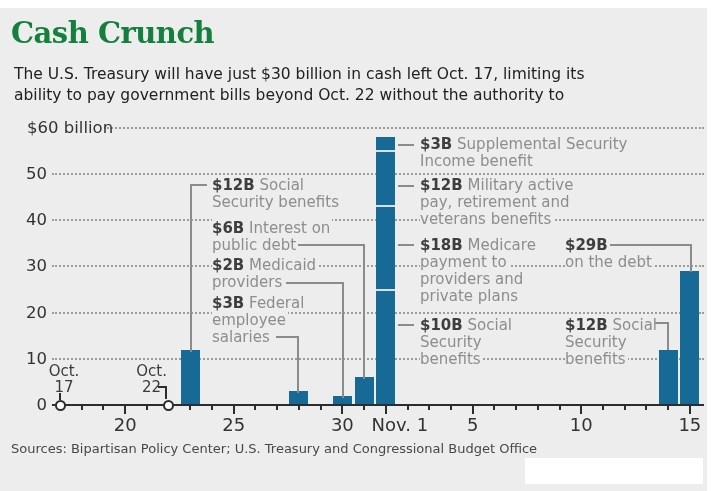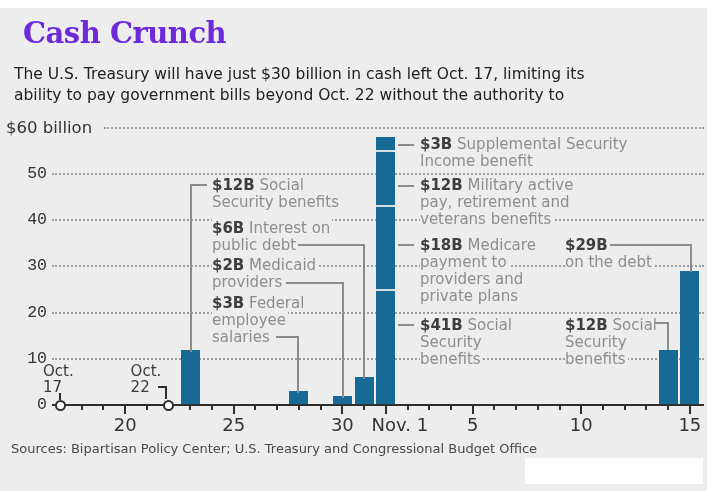--- a/index.html
+++ b/index.html
@@ -1,36 +1,36 @@
 <!DOCTYPE html>
 <html><head>
 <meta charset="utf-8">
 <style>
   html,body{margin:0;padding:0;background:#fff;}
   #stage{position:relative;width:719px;height:491px;background:#ffffff;overflow:hidden;
          font-family:"DejaVu Sans",sans-serif;}
   #panel{position:absolute;left:0;top:8px;width:707px;height:483px;background:#ededed;}
-  .title{position:absolute;left:23px;top:16px;font-family:"DejaVu Serif",serif;
-         font-weight:bold;font-size:29px;color:#6d28d9;letter-spacing:-0.5px;z-index:3;}
+  .title{position:absolute;left:11px;top:16px;font-family:"DejaVu Serif",serif;
+         font-weight:bold;font-size:29px;color:#15803d;letter-spacing:-0.5px;z-index:3;}
   .subtitle{position:absolute;left:14px;top:64px;font-size:15.5px;line-height:21px;
          color:#212121;z-index:3;}
   .sub-ln{white-space:nowrap;}
   .src{position:absolute;left:11px;top:441px;font-size:13px;color:#484848;z-index:3;white-space:nowrap;}
   .grid{position:absolute;height:0;border-top:2px dotted #9c9c9c;z-index:1;}
   .ylab{position:absolute;font-size:16.5px;color:#333;text-align:right;width:34px;height:20px;
-        line-height:20px;z-index:3;font-family:Liberation Mono, monospace;}
+        line-height:20px;z-index:3;}
   .ytop{position:absolute;font-size:16.5px;color:#333;height:20px;line-height:20px;z-index:3;white-space:nowrap;}
   .xlab{position:absolute;font-size:18px;color:#333;width:64px;text-align:center;z-index:3;white-space:nowrap;}
   .tick{position:absolute;width:2px;background:#2d2d2d;z-index:3;}
   .axis{position:absolute;height:2px;background:#2d2d2d;z-index:3;}
   .barseg{position:absolute;z-index:2;}
   .bargap{position:absolute;z-index:2;}
   .circ{position:absolute;width:11px;height:11px;border:2px solid #2d2d2d;border-radius:50%;
         background:#fff;z-index:6;box-sizing:border-box;}
-  .evlab{position:absolute;font-size:15px;line-height:16px;color:#3a3a3a;
+  .evlab{position:absolute;font-size:15px;line-height:16px;color:#3a3a3a;text-align:center;
         width:42px;z-index:3;}
   .ann{position:absolute;font-size:15px;line-height:17px;z-index:4;white-space:nowrap;}
   .ann .bg{background:#ededed;padding-right:2px;}
   .ann b{font-weight:bold;color:#3e3e3e;}
   .ann .t{color:#8d8d8d;}
   .hl,.vl{position:absolute;background:#8b8b8b;z-index:5;}
   .hl{height:2px;} .vl{width:2px;}
   .whitebox{position:absolute;left:525px;top:458px;width:178px;height:26px;background:#ffffff;z-index:7;}
 </style>
 </head>
@@ -77,21 +77,21 @@
     <div><span class="bg"><b>$18B</b><span class="t"> Medicare</span></span></div>
     <div><span class="bg"><span class="t">payment to</span></span></div>
     <div><span class="bg"><span class="t">providers and</span></span></div>
     <div><span class="bg"><span class="t">private plans</span></span></div>
   </div>
   <div class="ann" style="left:565px;top:237px">
     <div><span class="bg"><b>$29B</b><span class="t"></span></span></div>
     <div><span class="bg"><span class="t">on the debt</span></span></div>
   </div>
   <div class="ann" style="left:420px;top:317px">
-    <div><span class="bg"><b>$41B</b><span class="t"> Social</span></span></div>
+    <div><span class="bg"><b>$10B</b><span class="t"> Social</span></span></div>
     <div><span class="bg"><span class="t">Security</span></span></div>
     <div><span class="bg"><span class="t">benefits</span></span></div>
   </div>
   <div class="ann" style="left:565px;top:317px">
     <div><span class="bg"><b>$12B</b><span class="t"> Social</span></span></div>
     <div><span class="bg"><span class="t">Security</span></span></div>
     <div><span class="bg"><span class="t">benefits</span></span></div>
   </div>
 
   <div class="hl" style="left:190px;top:184px;width:17px"></div>
@@ -122,21 +122,21 @@
     <div class="grid" style="left: 52px; top: 265.49px; width: 652px;"></div>
     <div class="grid" style="left: 52px; top: 219.32px; width: 652px;"></div>
     <div class="grid" style="left: 52px; top: 173.15px; width: 652px;"></div>
     <div class="grid" style="left: 104px; top: 126.98px; width: 600px;"></div>
     <div class="ylab" style="left: 13px; top: 395px;">0</div>
     <div class="ylab" style="left: 13px; top: 348.83px;">10</div>
     <div class="ylab" style="left: 13px; top: 302.66px;">20</div>
     <div class="ylab" style="left: 13px; top: 256.49px;">30</div>
     <div class="ylab" style="left: 13px; top: 210.32px;">40</div>
     <div class="ylab" style="left: 13px; top: 164.15px;">50</div>
-    <div class="ytop" style="left: 6px; top: 117.98px;">$60 billion</div>
+    <div class="ytop" style="left: 27px; top: 117.98px;">$60 billion</div>
     <div class="axis" style="left: 52px; top: 404px; width: 652px;"></div>
     <div class="tick" style="left: 80.72px; top: 405px; height: 5px;"></div>
     <div class="tick" style="left: 102.44px; top: 405px; height: 5px;"></div>
     <div class="tick" style="left: 124.16px; top: 405px; height: 5px;"></div>
     <div class="tick" style="left: 145.88px; top: 405px; height: 5px;"></div>
     <div class="tick" style="left: 189.32px; top: 405px; height: 5px;"></div>
     <div class="tick" style="left: 211.04px; top: 405px; height: 5px;"></div>
     <div class="tick" style="left: 232.76px; top: 405px; height: 5px;"></div>
     <div class="tick" style="left: 254.48px; top: 405px; height: 5px;"></div>
     <div class="tick" style="left: 276.2px; top: 405px; height: 5px;"></div>

